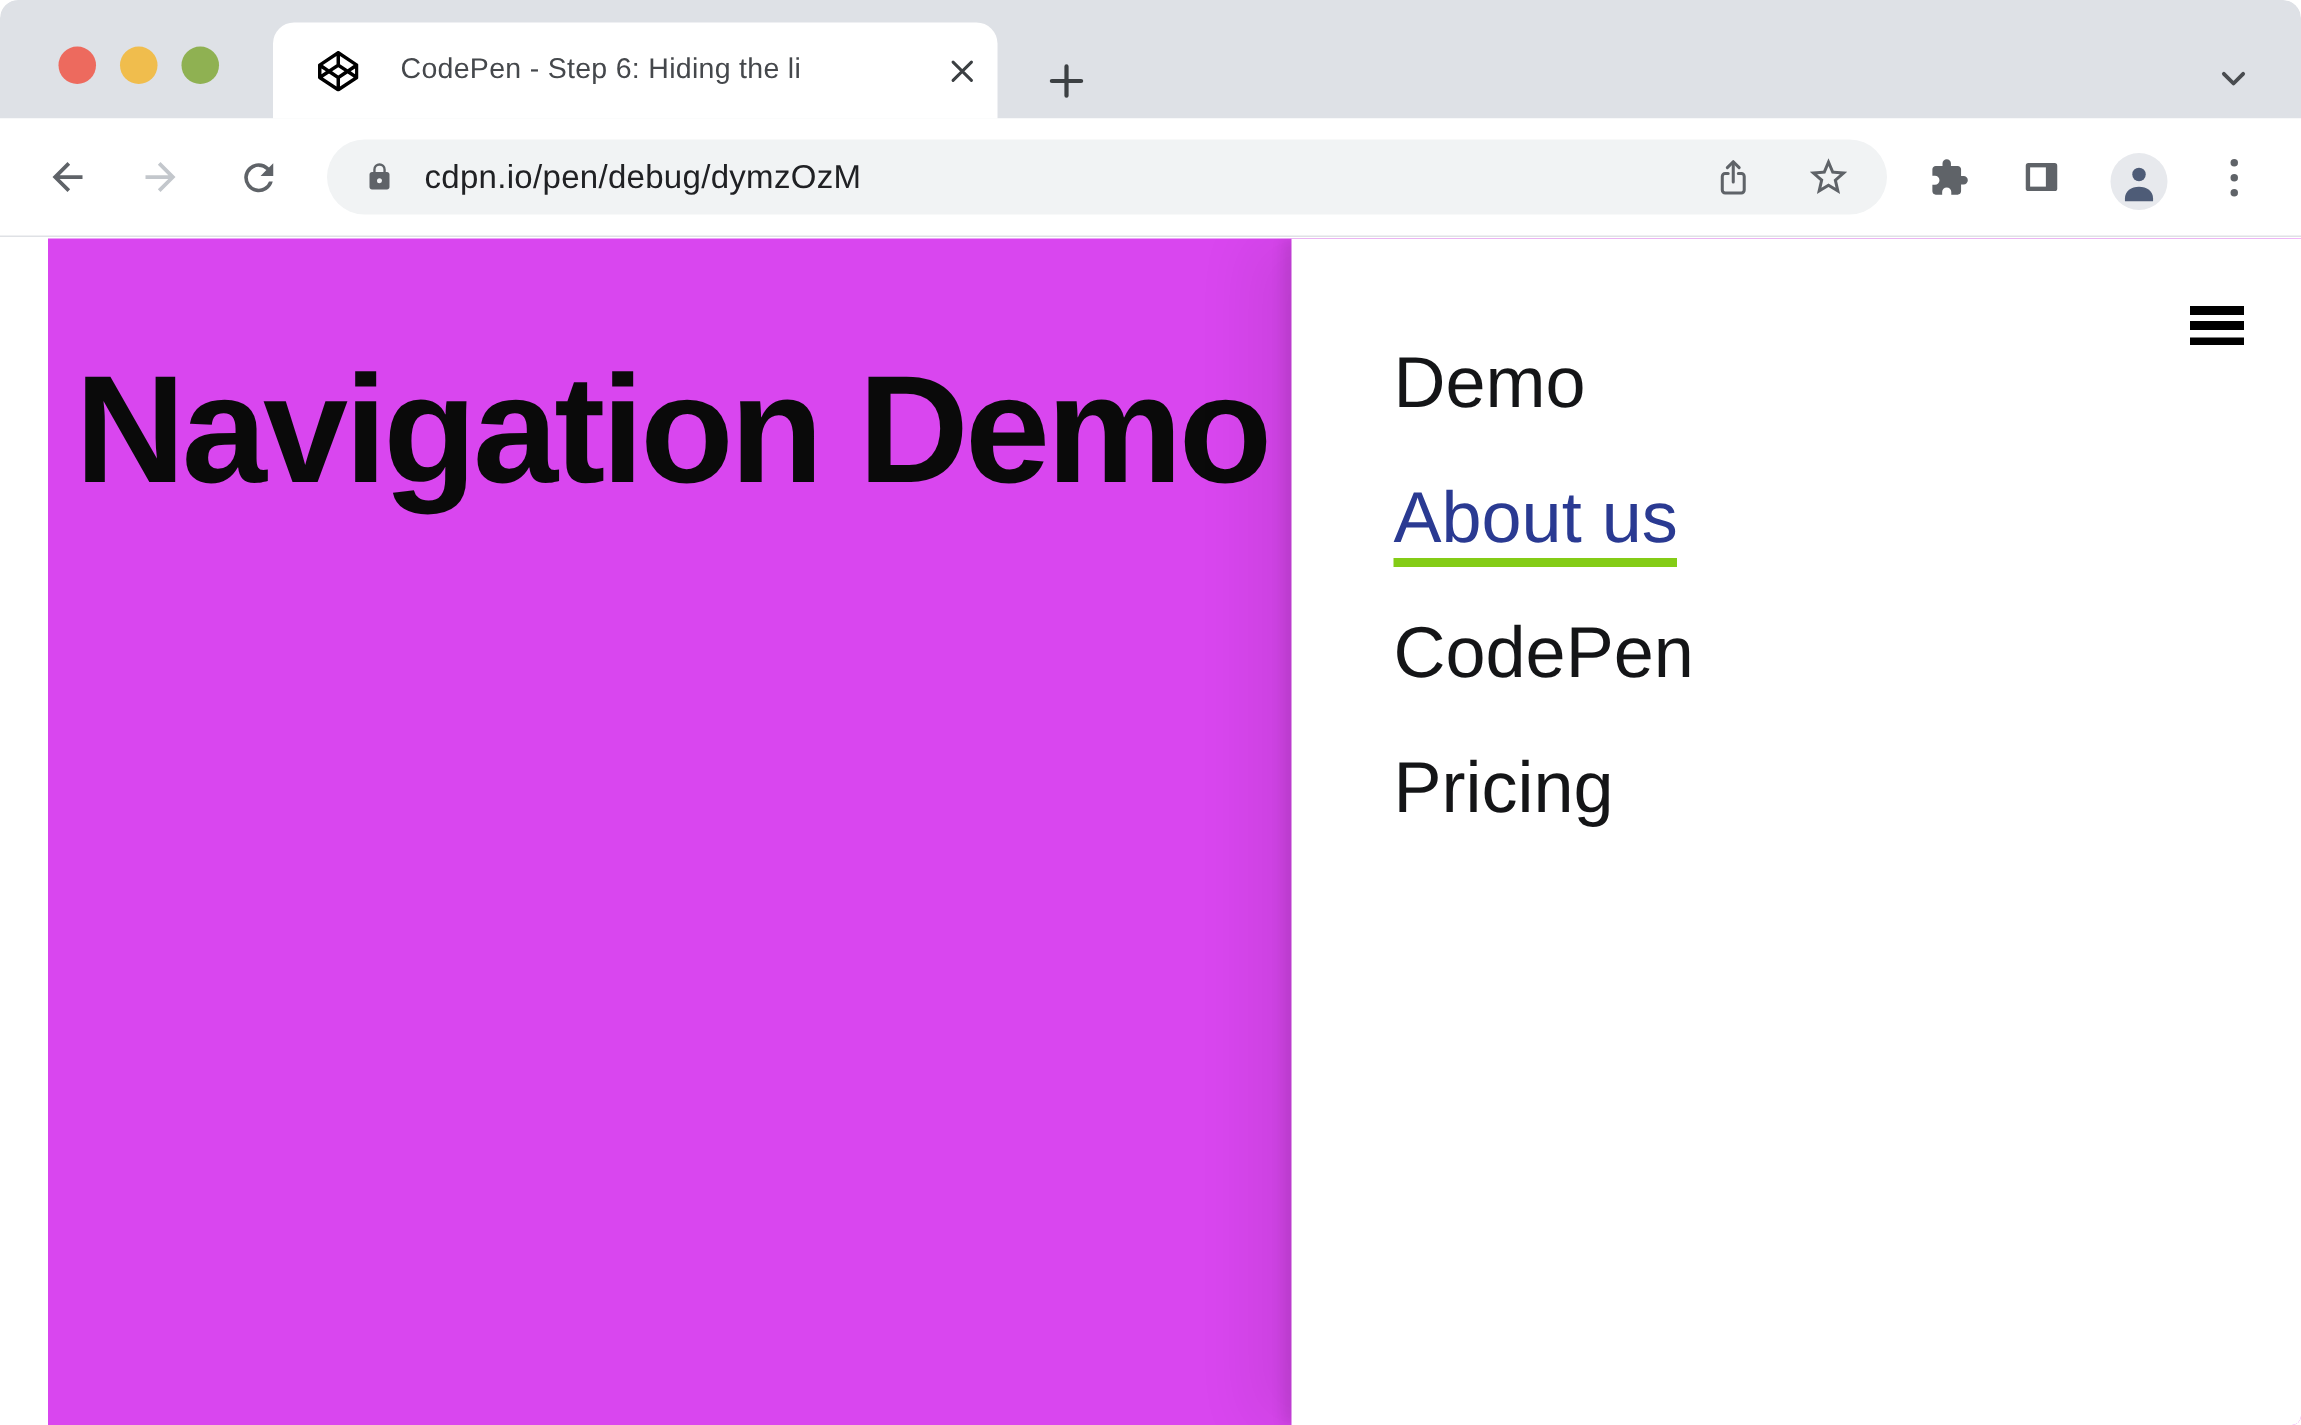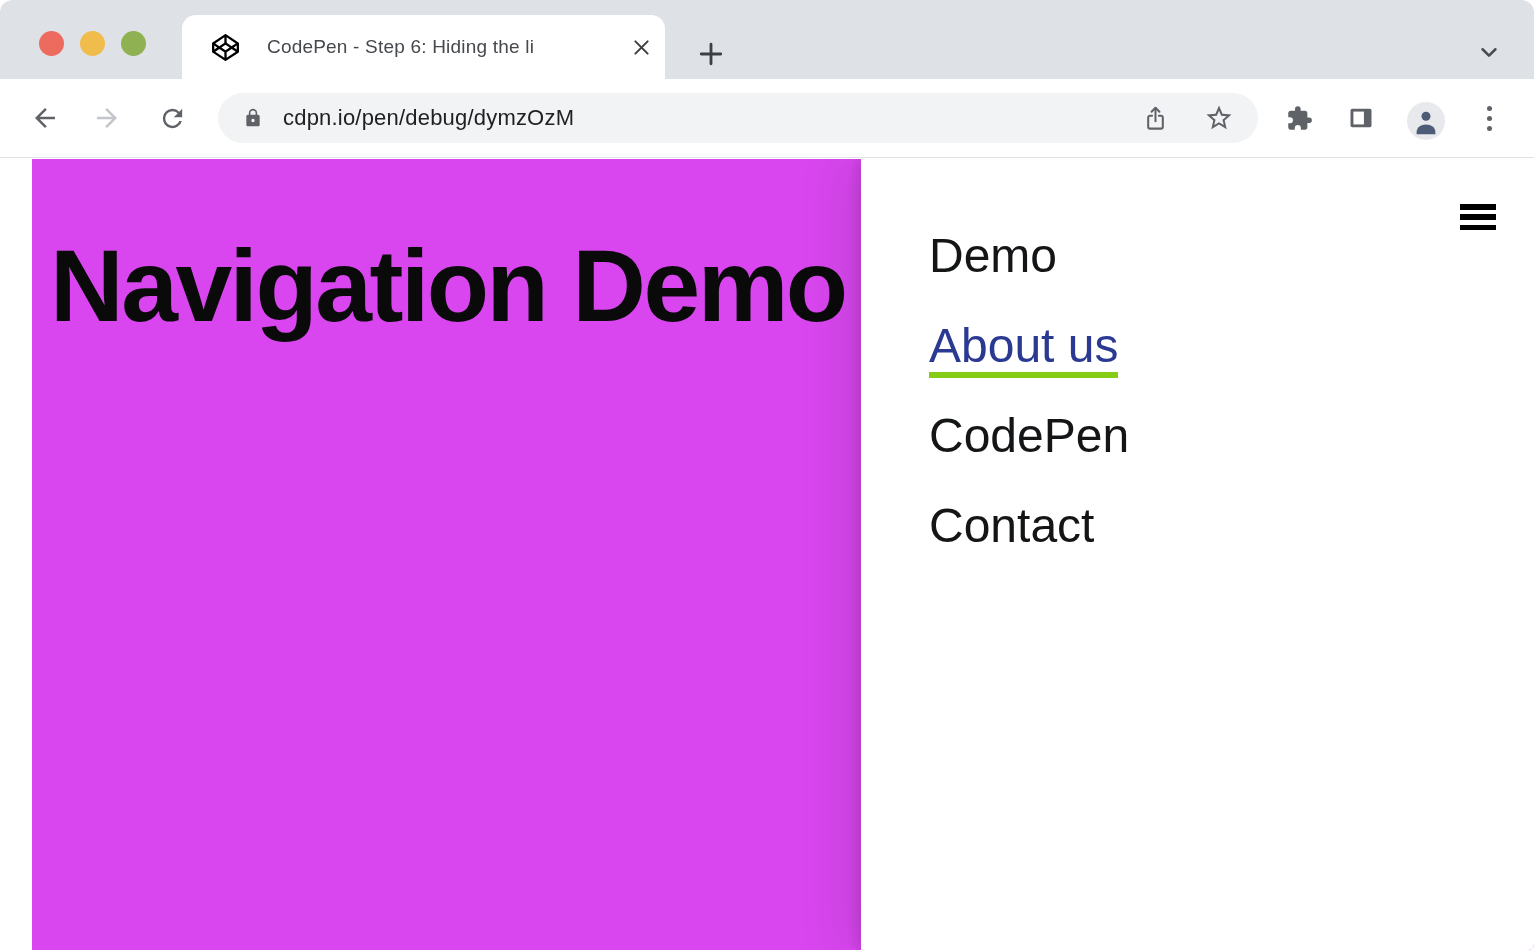--- a/index.html
+++ b/index.html
@@ -198,20 +198,20 @@
           <li>
             <a href="#">Demo</a>
           </li>
           <li class="active">
             <a href="#">About us</a>
           </li>
           <li>
             <a href="#">CodePen</a>
           </li>
           <li>
-            <a href="#">Contact</a>
+            <a href="#">Pricing</a>
           </li>
         </ul>
       </nav>
     </div>
   </div>
 
 </div>
 
 </body></html>

